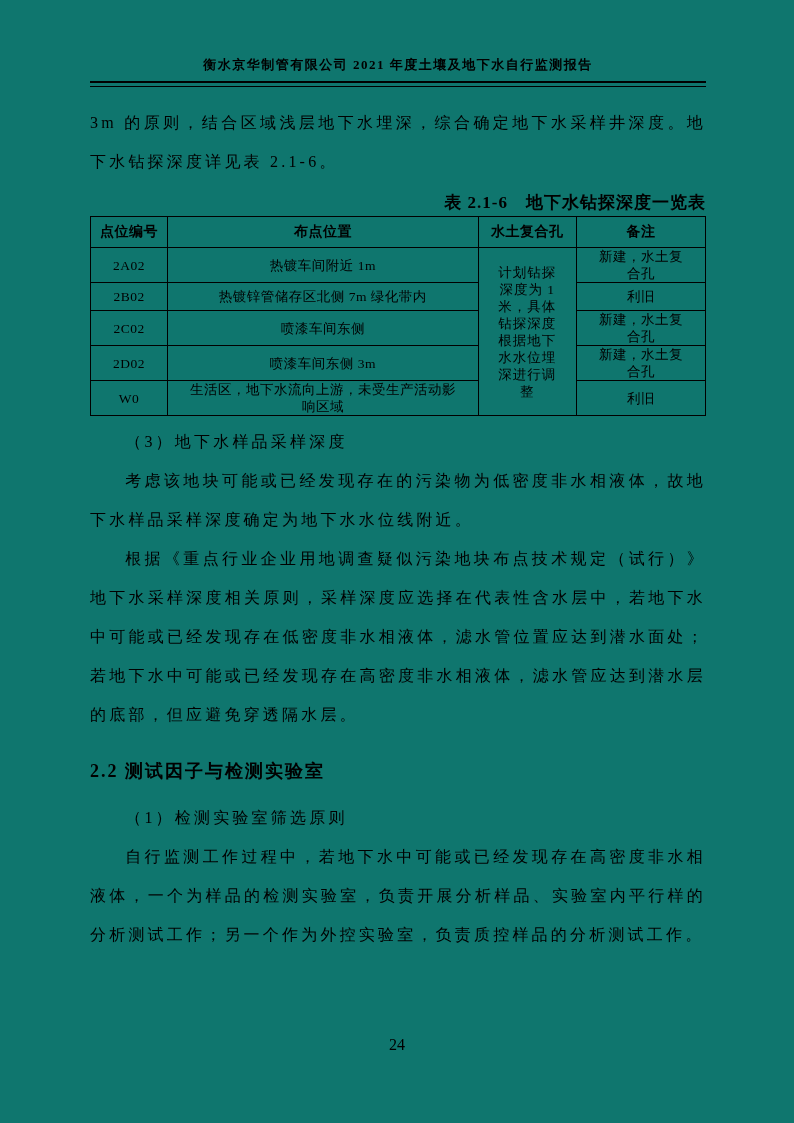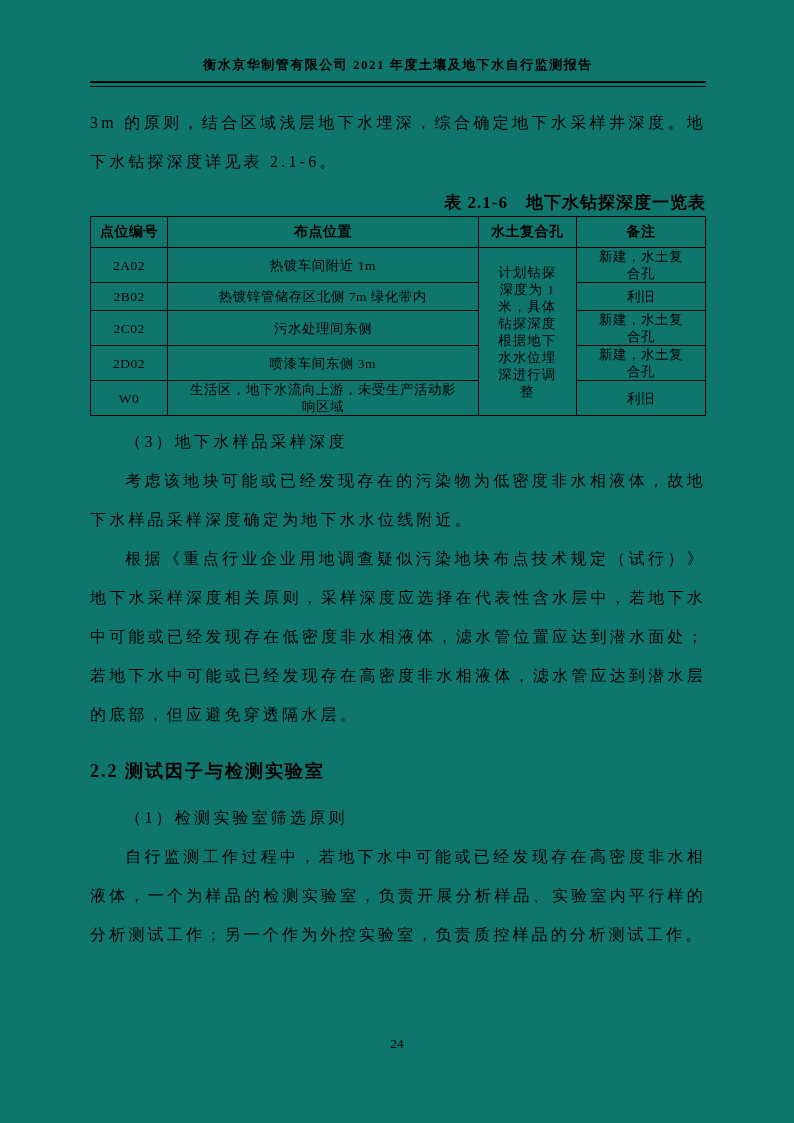--- a/index.html
+++ b/index.html
@@ -46,21 +46,21 @@
     font-size:18px;font-weight:bold;letter-spacing:2px;
     margin:16px 0 0;line-height:42px;
   }
   .h-221{
     font-size:17px;font-weight:bold;letter-spacing:2px;
     margin:8px 0 0;line-height:40px;
   }
   .item-line{margin-top:6px;}
   .page-number{
     position:absolute;left:0;right:0;top:1036px;
-    text-align:center;font-size:13px;letter-spacing:0;
+    text-align:center;font-size:16px;letter-spacing:0;
   }
 </style>
 </head>
 <body>
 
 <div class="page">
   <div class="content">
 
     <div class="doc-header">衡水京华制管有限公司 2021 年度土壤及地下水自行监测报告</div>
     <div class="header-rule"></div>
@@ -91,21 +91,21 @@
             <td rowspan="5" class="drill-cell">计划钻探深度为 1 米，具体钻探深度根据地下水水位埋深进行调整</td>
             <td>新建，水土复合孔</td>
           </tr>
           <tr>
             <td>2B02</td>
             <td>热镀锌管储存区北侧 7m 绿化带内</td>
             <td>利旧</td>
           </tr>
           <tr>
             <td>2C02</td>
-            <td>污水处理间东侧</td>
+            <td>喷漆车间东侧</td>
             <td>新建，水土复合孔</td>
           </tr>
           <tr>
             <td>2D02</td>
             <td>喷漆车间东侧 3m</td>
             <td>新建，水土复合孔</td>
           </tr>
           <tr>
             <td>W0</td>
             <td>生活区，地下水流向上游，未受生产活动影响区域</td>

